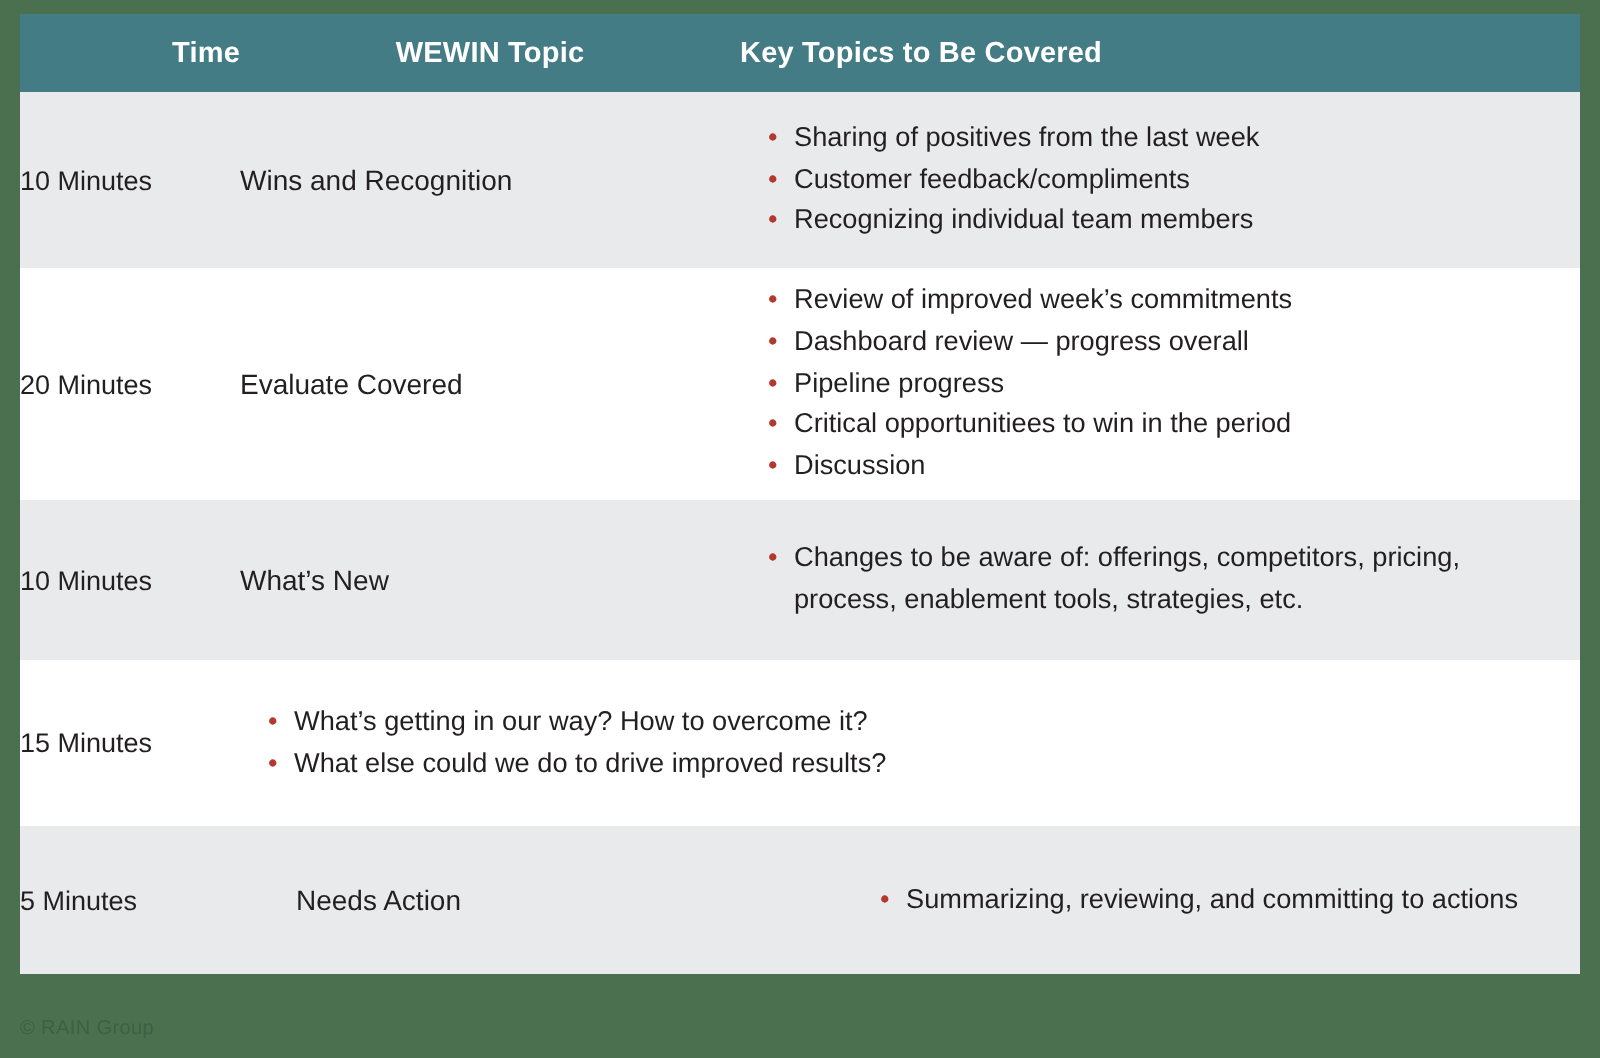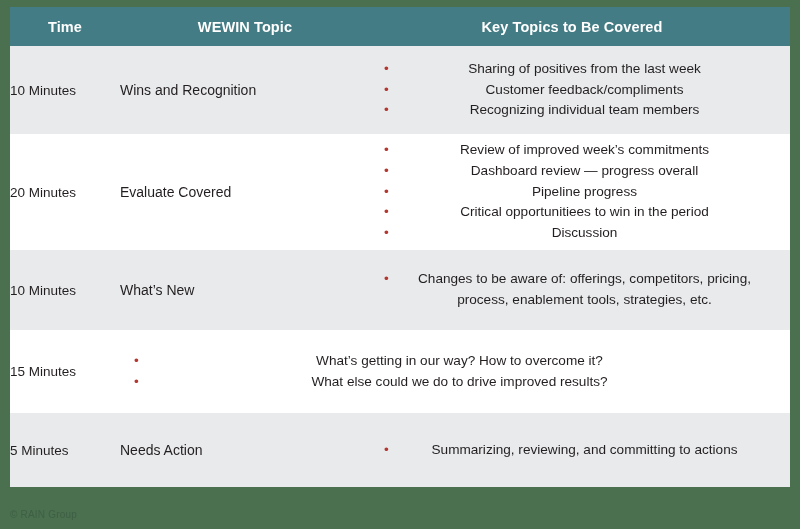--- a/index.html
+++ b/index.html
@@ -36,30 +36,29 @@
     display: flex;
     align-items: center;
     color: #ffffff;
     font-size: 14.5px;
     font-weight: bold;
     letter-spacing: 0.1px;
   }
   .col-time {
     width: 110px;
     flex: 0 0 110px;
-    text-align: center;
+    text-align: right;
   }
   .col-topic {
     width: 250px;
     flex: 0 0 250px;
     text-align: center;
   }
   .col-key {
     flex: 1 1 auto;
-    text-align: center;
     padding-right: 16px;
   }
   .row {
     display: flex;
     align-items: center;
     box-sizing: border-box;
   }
   .row.alt {
     background: #e8eaec;
   }
@@ -81,21 +80,20 @@
   }
   .cell-key {
     flex: 1 1 auto;
     padding-left: 14px;
     padding-right: 18px;
   }
   .bullets {
     list-style: none;
     margin: 0;
     padding: 0;
-    text-align: center;
   }
   .bullets li {
     position: relative;
     padding-left: 13px;
     font-size: 13.6px;
     line-height: 1.52;
     color: #231f20;
   }
   .bullets li::before {
     content: "\2022";
@@ -111,21 +109,21 @@
     left: 10px;
     bottom: 9px;
     font-size: 10px;
     color: #3f5f45;
     letter-spacing: 0.2px;
   }
   .r1 { height: 88px; flex: 0 0 88px; }
   .r2 { height: 116px; flex: 0 0 116px; }
   .r3 { height: 80px; flex: 0 0 80px; }
   .r4 { height: 83px; flex: 0 0 83px; }
-  .r5 { height: 74px; flex: 0 0 74px; }
+  .r5 { height: 74px; flex: 0 0 74px; gap: 28px; }
 </style>
 </head>
 <body>
 
 <div class="page">
 
   <div class="table-frame">
 
     <div class="thead">
       <div class="col-time">Time</div>

